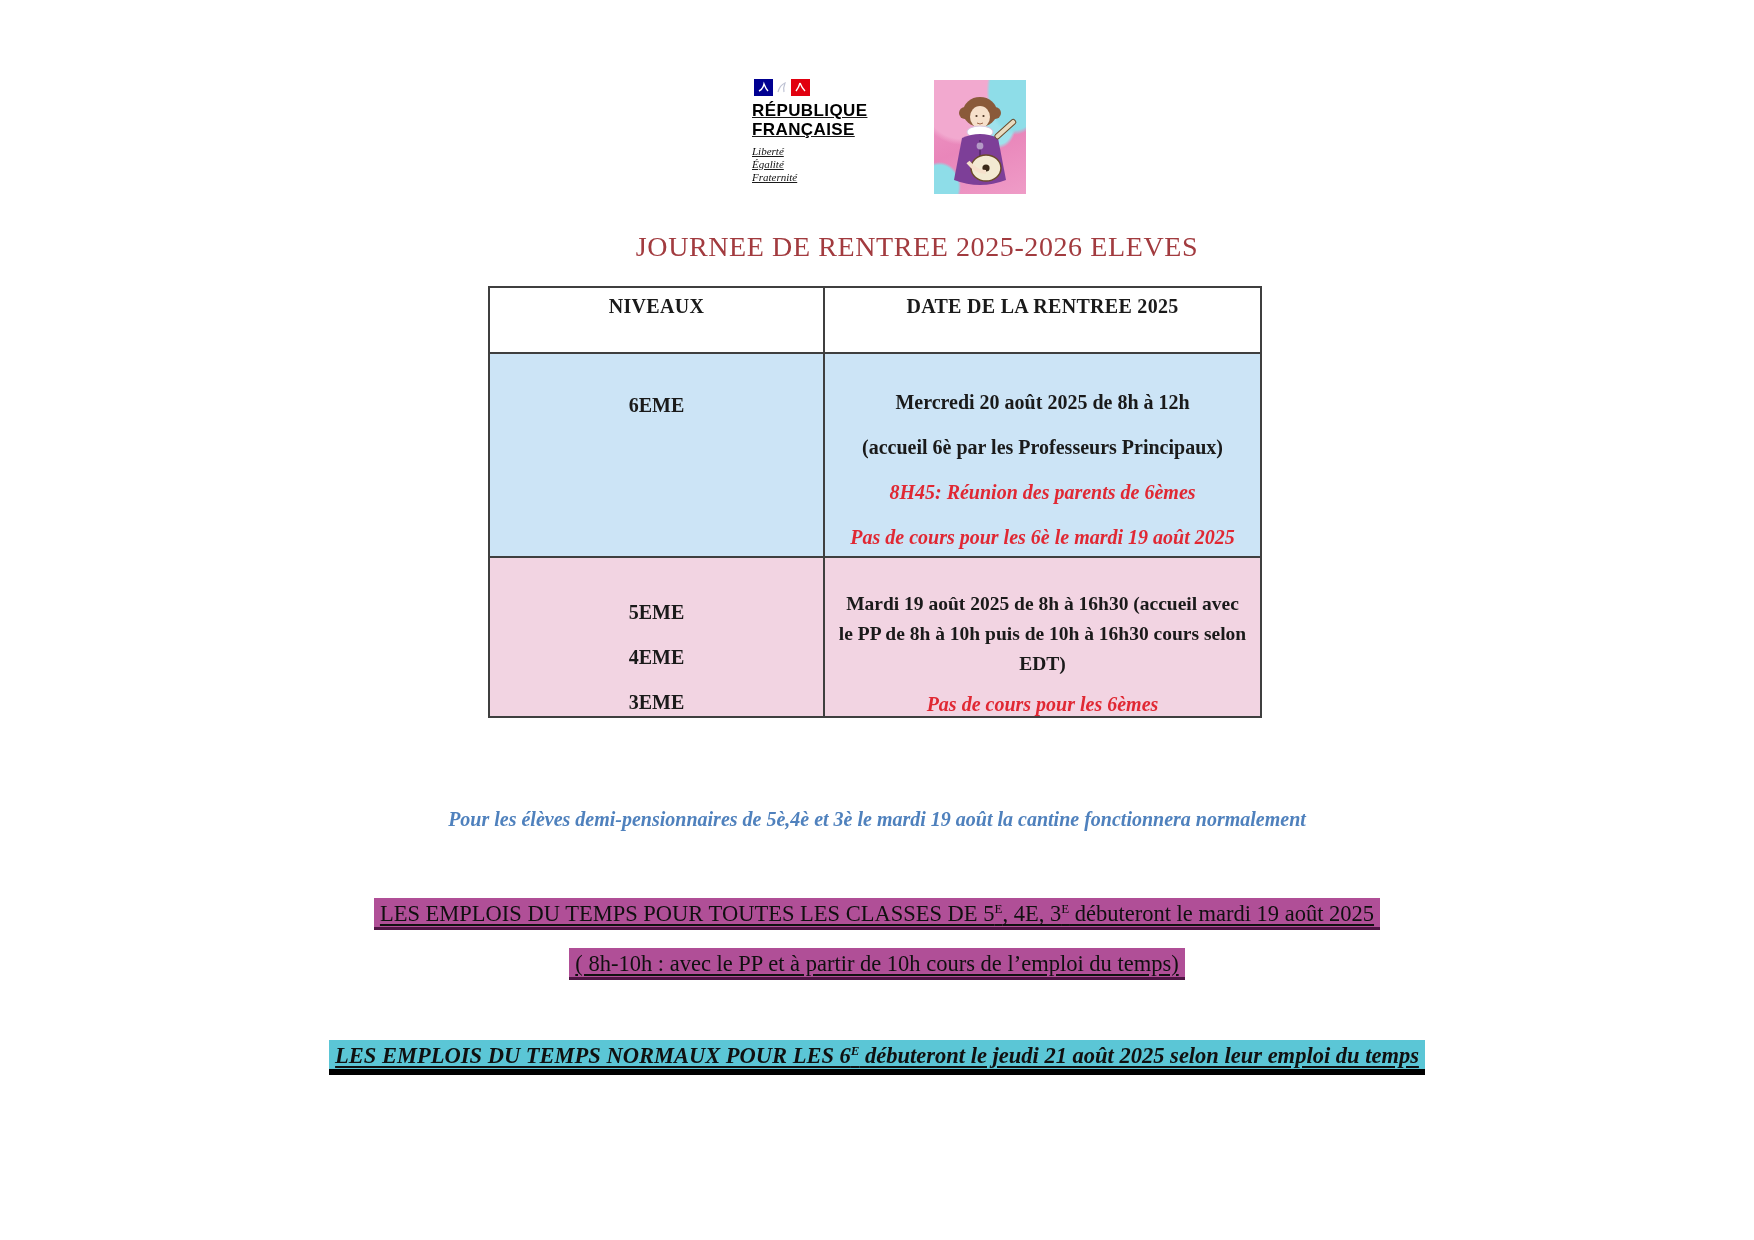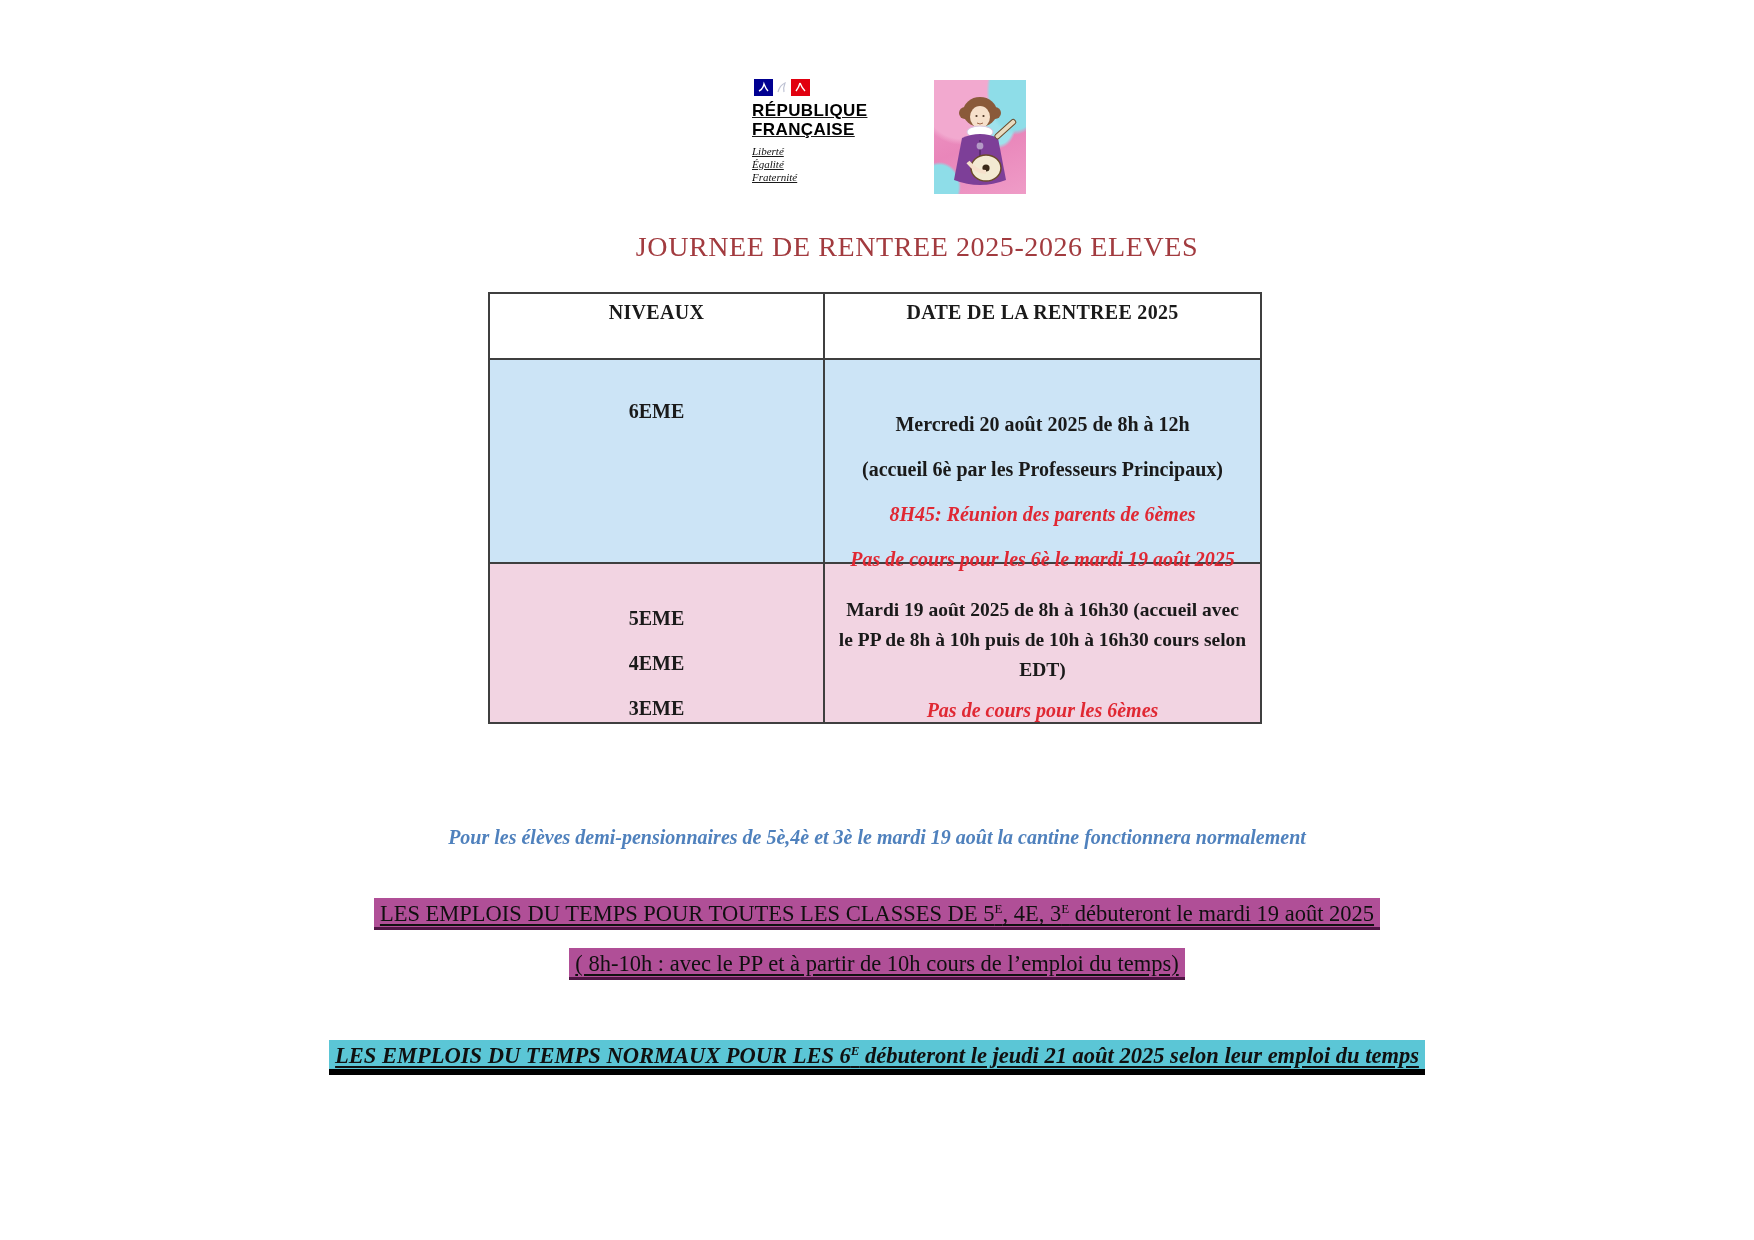--- a/index.html
+++ b/index.html
@@ -23,40 +23,40 @@
       radial-gradient(46px 70px at 88% 10%, #8edde8 0 55%, rgba(142,221,232,0) 62%),
       radial-gradient(30px 42px at 70% 38%, #9fe2ec 0 50%, rgba(142,221,232,0) 60%),
       radial-gradient(34px 40px at 6% 94%, #8edde8 0 55%, rgba(142,221,232,0) 63%),
       radial-gradient(60px 60px at 30% 20%, #f2a9cf 0 60%, rgba(242,169,207,0) 70%),
       linear-gradient(160deg,#ef9cc7 0%,#e986ba 55%,#ef9cc7 100%);
     overflow:hidden;}
   
   .page-title{position:absolute;left:0;top:231px;width:1754px;text-align:center;
     font-size:28px;letter-spacing:.6px;color:var(--title-red,#a23b3f);padding-left:40px;}
   
-  .tbl{position:absolute;left:488px;top:292px;width:774px;border:2px solid #3f3f3f;box-sizing:border-box;}
+  .tbl{position:absolute;left:488px;top:286px;width:774px;border:2px solid #3f3f3f;box-sizing:border-box;}
   .trow{display:flex;box-sizing:border-box;}
   .trow + .trow{border-top:2px solid #3f3f3f;}
   .cl{width:335px;border-right:2px solid #3f3f3f;box-sizing:border-box;text-align:center;}
   .cr{flex:1;text-align:center;box-sizing:border-box;}
   .thead-row{height:64px;background:#ffffff;}
   .thead-row .cl,.thead-row .cr{padding-top:7px;font-weight:bold;font-size:20px;letter-spacing:.3px;}
   .row-6e{height:204px;background:var(--row1-bg,#cce4f6);}
   .row-6e .cl{padding-top:40px;font-weight:bold;font-size:20px;}
-  .row-6e .cr{padding-top:42px;}
+  .row-6e .cr{padding-top:26px;}
   .row-6e .cr .line{line-height:45px;font-weight:bold;font-size:20px;white-space:nowrap;}
   .row-345{height:160px;background:var(--row2-bg,#f2d4e2);}
   .row-345 .cl{padding-top:32px;}
   .row-345 .cl .lvl{line-height:45px;font-weight:bold;font-size:20px;}
   .row-345 .cr{padding:31px 12px 0 12px;}
   .row-345 .cr .para{font-weight:bold;font-size:19.5px;line-height:30px;}
   .red-it{color:var(--alert-red,#e02833);font-style:italic;}
   .row-345 .cr .line-red{margin-top:14px;font-weight:bold;font-size:20px;}
   
-  .note-cantine{position:absolute;left:0;top:826px;width:1754px;text-align:center;
+  .note-cantine{position:absolute;left:0;top:808px;width:1754px;text-align:center;
     color:var(--note-blue,#4f81bd);font-weight:bold;font-style:italic;font-size:20px;}
   .hl-line{position:absolute;left:0;width:1754px;text-align:center;font-family:Liberation Serif, serif;}
   .hl1{top:901px;}
   .hl2{top:951px;}
   .hl3{top:1043px;}
   .hl-magenta{background:var(--hl-magenta,#b04f97);border-bottom:3px solid #4f1544;
     padding:3px 6px 1px 6px;font-size:22.5px;color:#101010;text-decoration:underline;
     text-underline-offset:3px;}
   .hl-cyan{background:var(--hl-cyan,#5bc6d6);border-bottom:6px solid #000000;
     padding:3px 6px 1px 6px;font-size:22.5px;color:#101010;font-weight:bold;font-style:italic;

